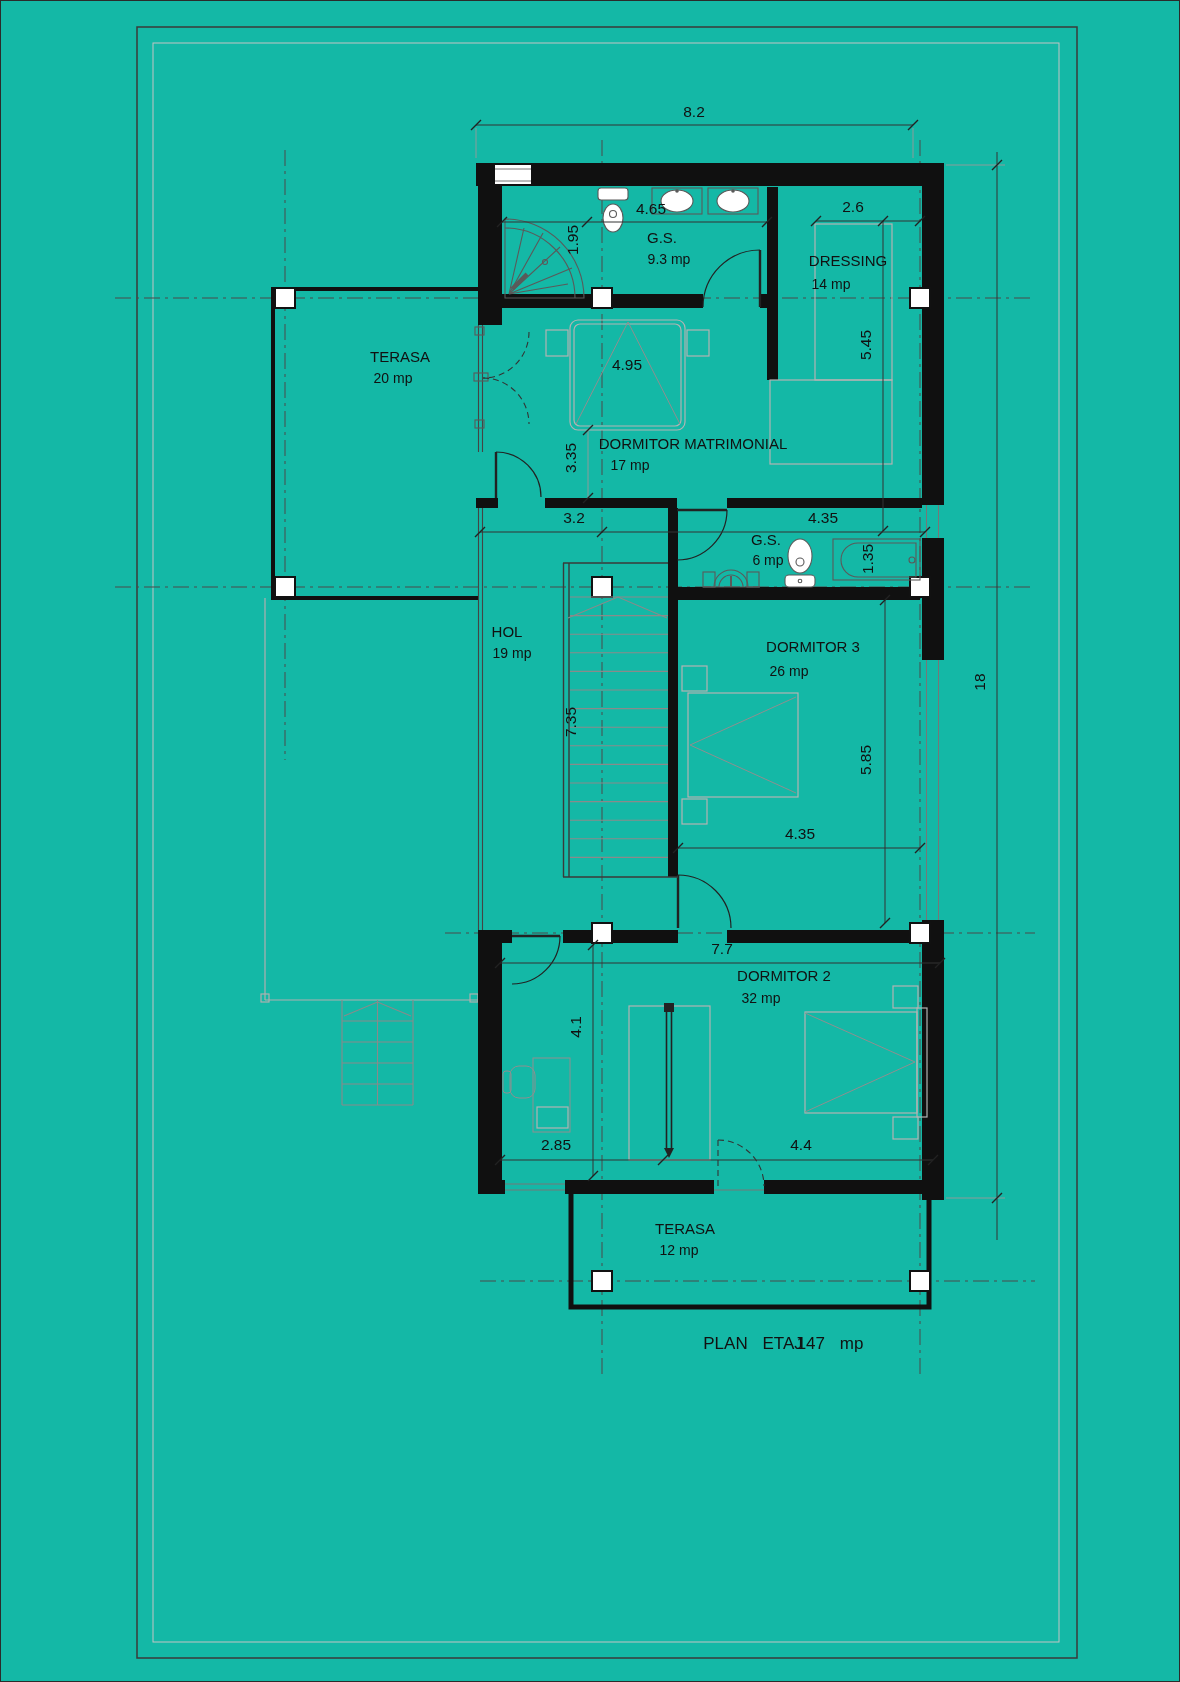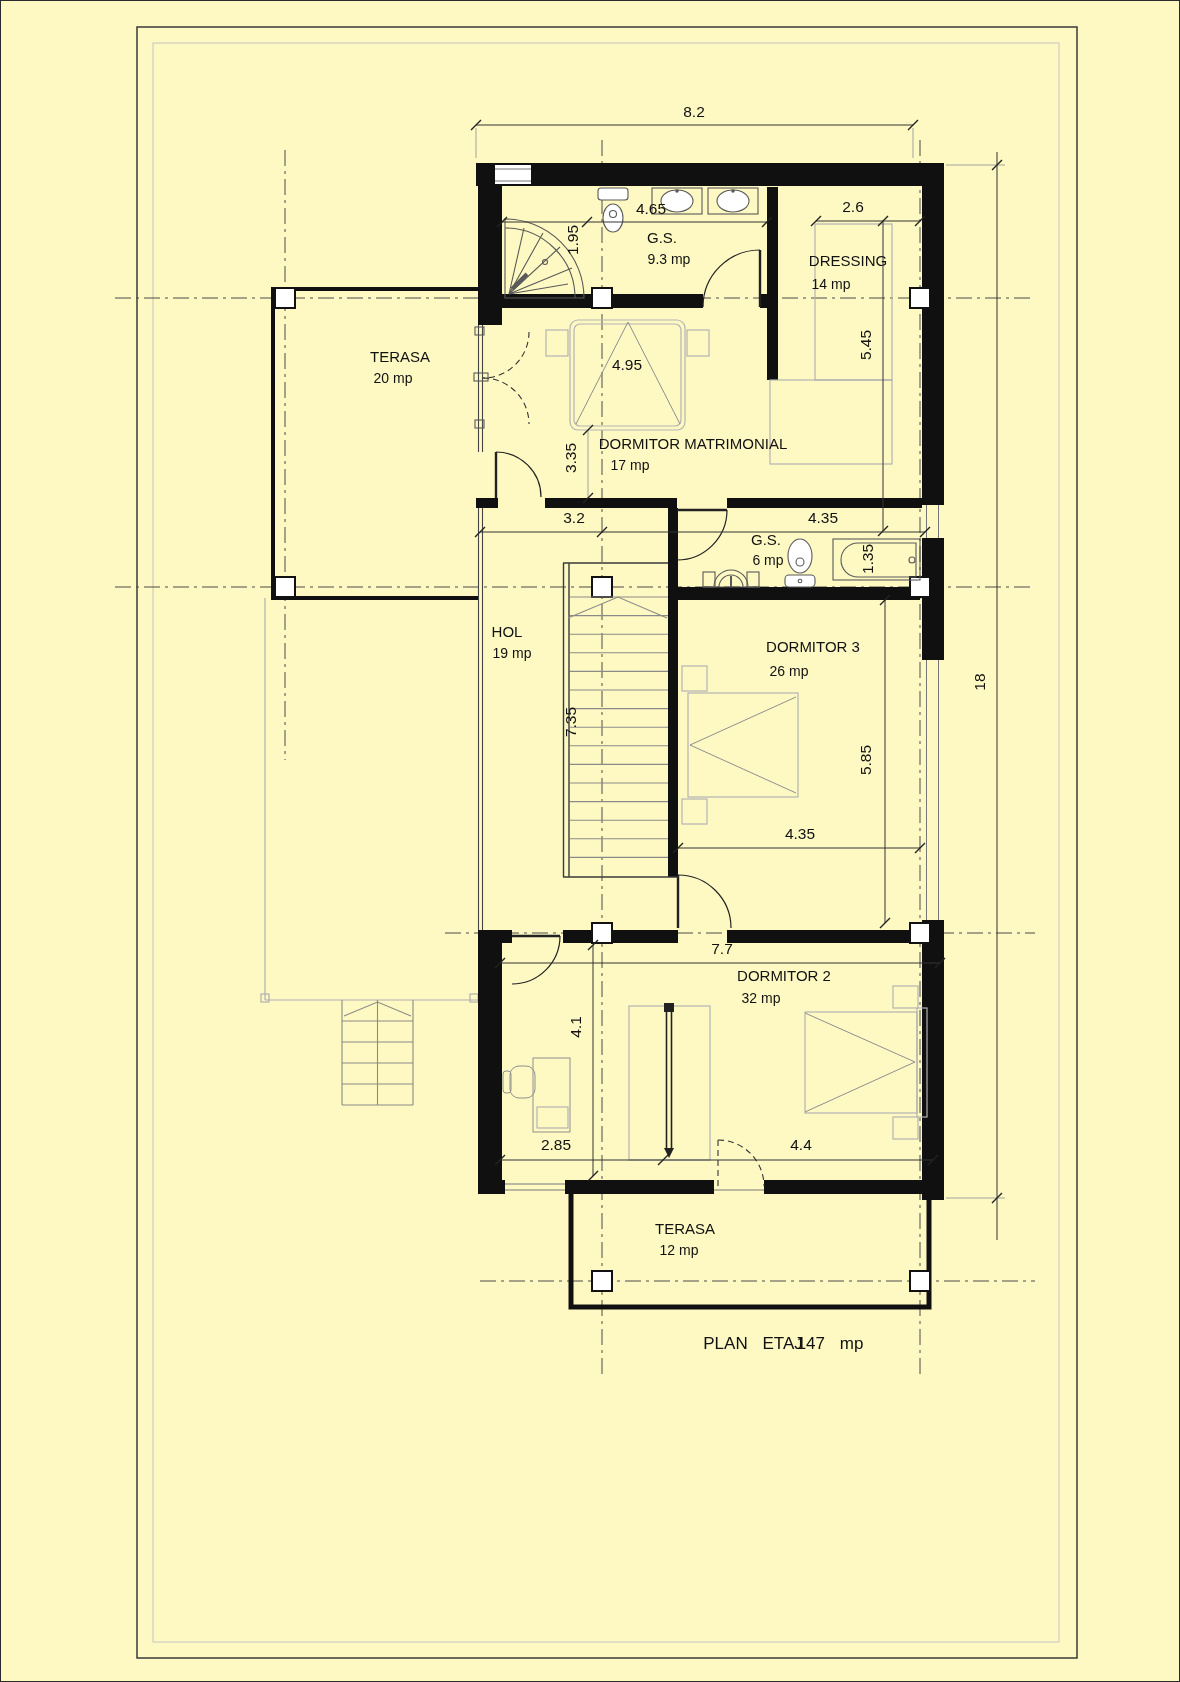--- a/index.html
+++ b/index.html
@@ -1,16 +1,16 @@
 <!DOCTYPE html>
 <html><head>
 <meta charset="utf-8">
 <style>
   html,body{margin:0;padding:0;background:#fff;}
-  .sheet{position:relative;width:1180px;height:1682px;background:#fef9c3;overflow:hidden;
+  .sheet{position:relative;width:1180px;height:1682px;background:#14b8a6;overflow:hidden;
          font-family:"Liberation Sans", sans-serif;text-decoration:underline;}
   svg{position:absolute;left:0;top:0;}
   text{fill:#111;font-family:"Liberation Sans", sans-serif;}
   .rm{font-size:15px;}
   .ar{font-size:14px;}
   .dim{font-size:15.5px;}
   .ttl{font-size:17px;word-spacing:10px;}
   .wall{fill:#101010;stroke:none;}
   .glass{stroke:#444;stroke-width:1.1;fill:none;}
   .win{stroke:#777;stroke-width:1;fill:none;}

